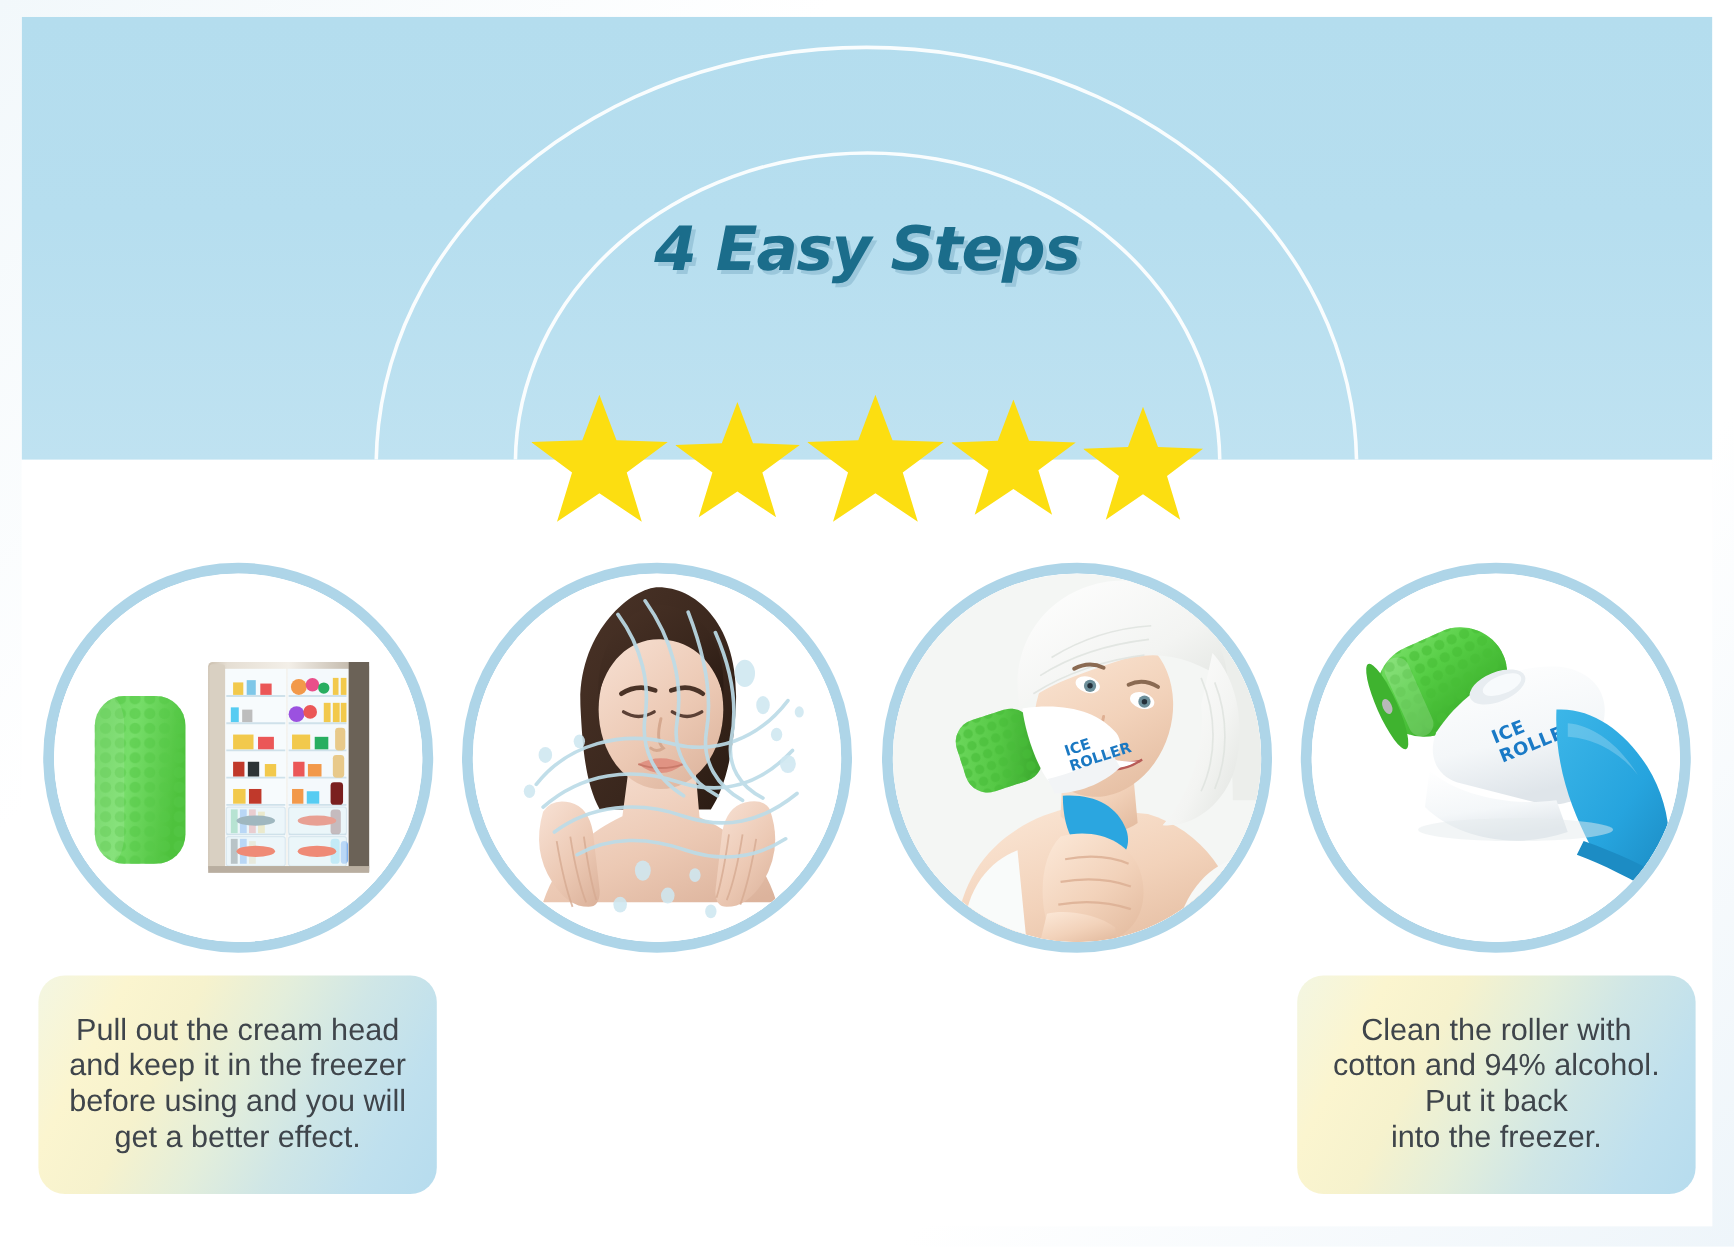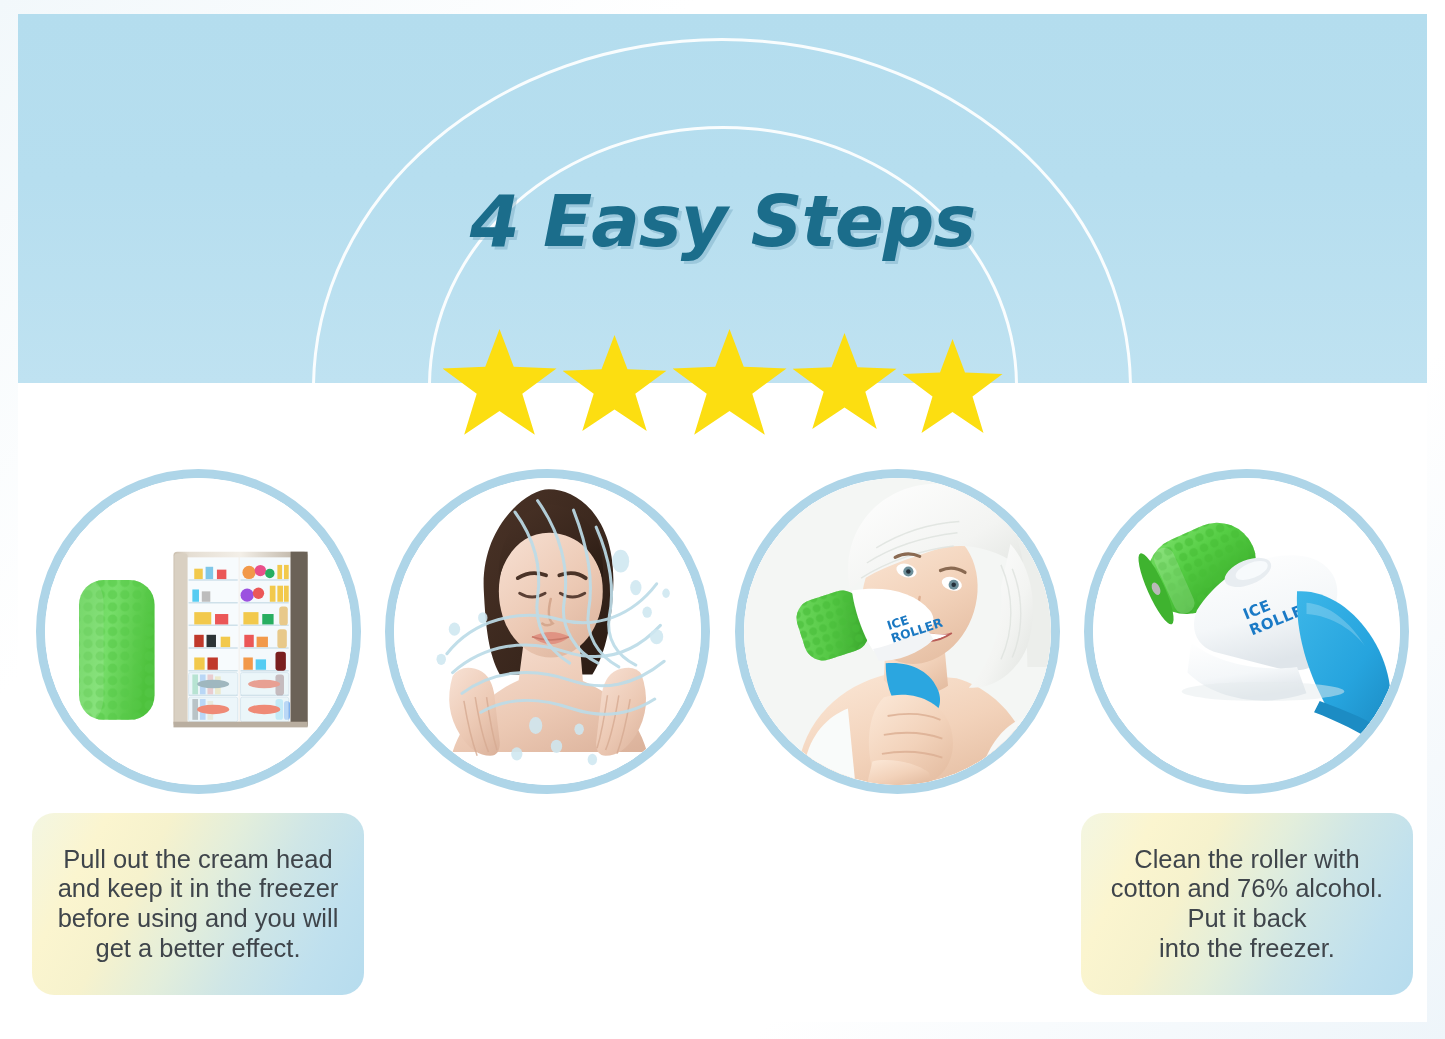--- a/index.html
+++ b/index.html
@@ -62,21 +62,21 @@
     border-width: 3px;
   }
 
   .title {
     position: absolute;
     left: 0;
     top: 165px;
     width: 1409px;
     text-align: center;
     font-family: "DejaVu Sans", sans-serif;
-    font-size: 72px;
+    font-size: 51px;
     font-weight: bold;
     font-style: italic;
     letter-spacing: -1px;
     color: #1b6d8b;
     text-shadow: 3px 3px 0 rgba(120,170,195,0.45);
     z-index: 5;
     white-space: nowrap;
   }
 
   
@@ -522,21 +522,21 @@
               <path d="M216 120 C246 118 276 138 296 170 C316 202 320 240 310 266 L246 240 C228 206 214 166 216 120 Z" fill="url(#blue4)"></path>
               <path d="M226 132 C250 134 272 152 288 178 C276 162 254 146 226 144 Z" fill="#ffffff" opacity="0.22"></path>
               <path d="M240 236 C268 246 296 258 316 272 L310 286 C284 270 256 256 234 248 Z" fill="#1c8cc4"></path>
 
               <ellipse cx="180" cy="226" rx="86" ry="10" fill="#e6ebee" opacity="0.5"></ellipse>
             </svg>
           </div>
         </div>
         <div class="caption-card">
           <div class="caption-text">Clean the roller with
-cotton and 76% alcohol.
+cotton and 94% alcohol.
 Put it back
 into the freezer.</div>
         </div>
       </div>
 
     </div>
   </div>
 </div>
 
 </body></html>

